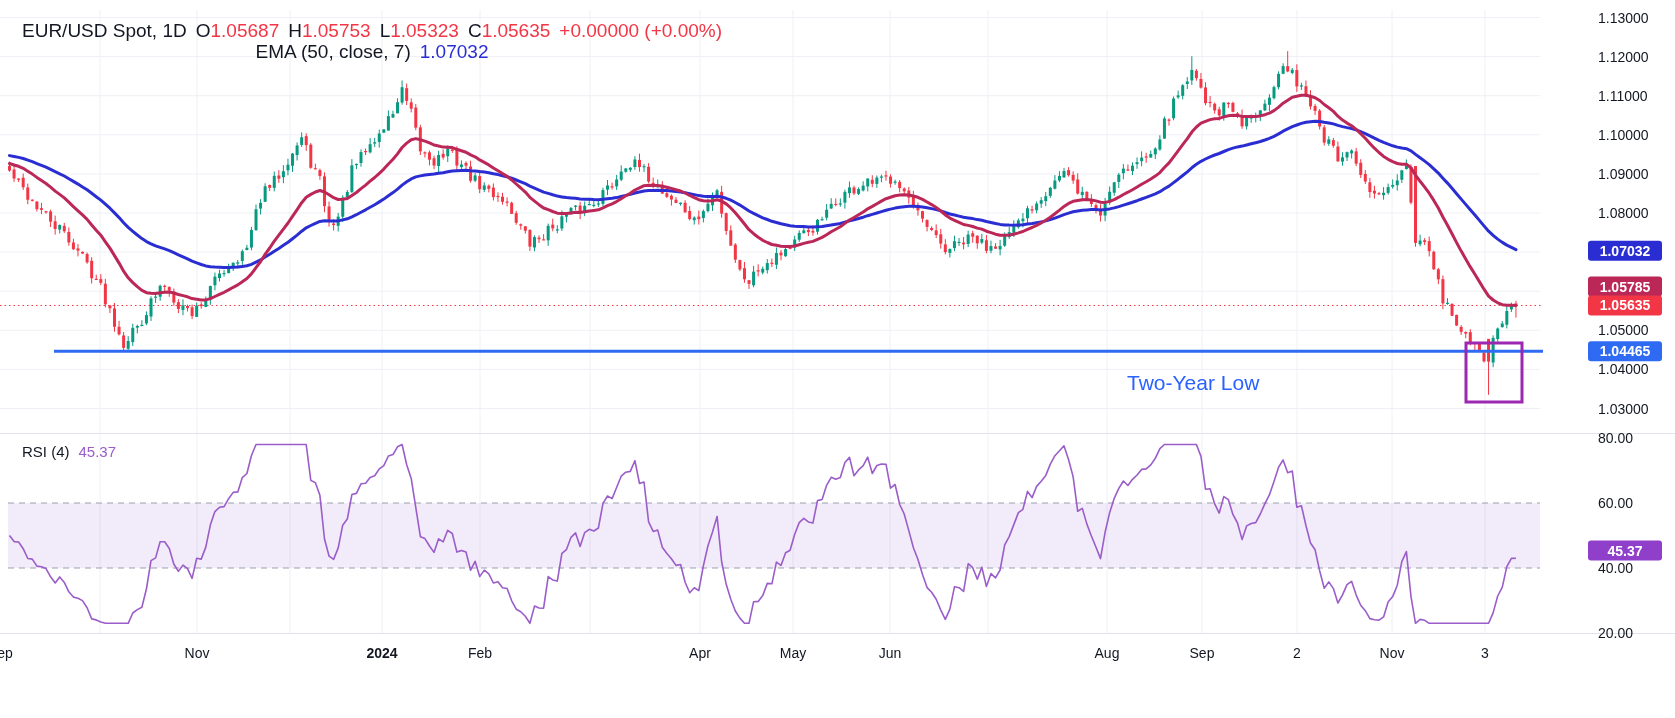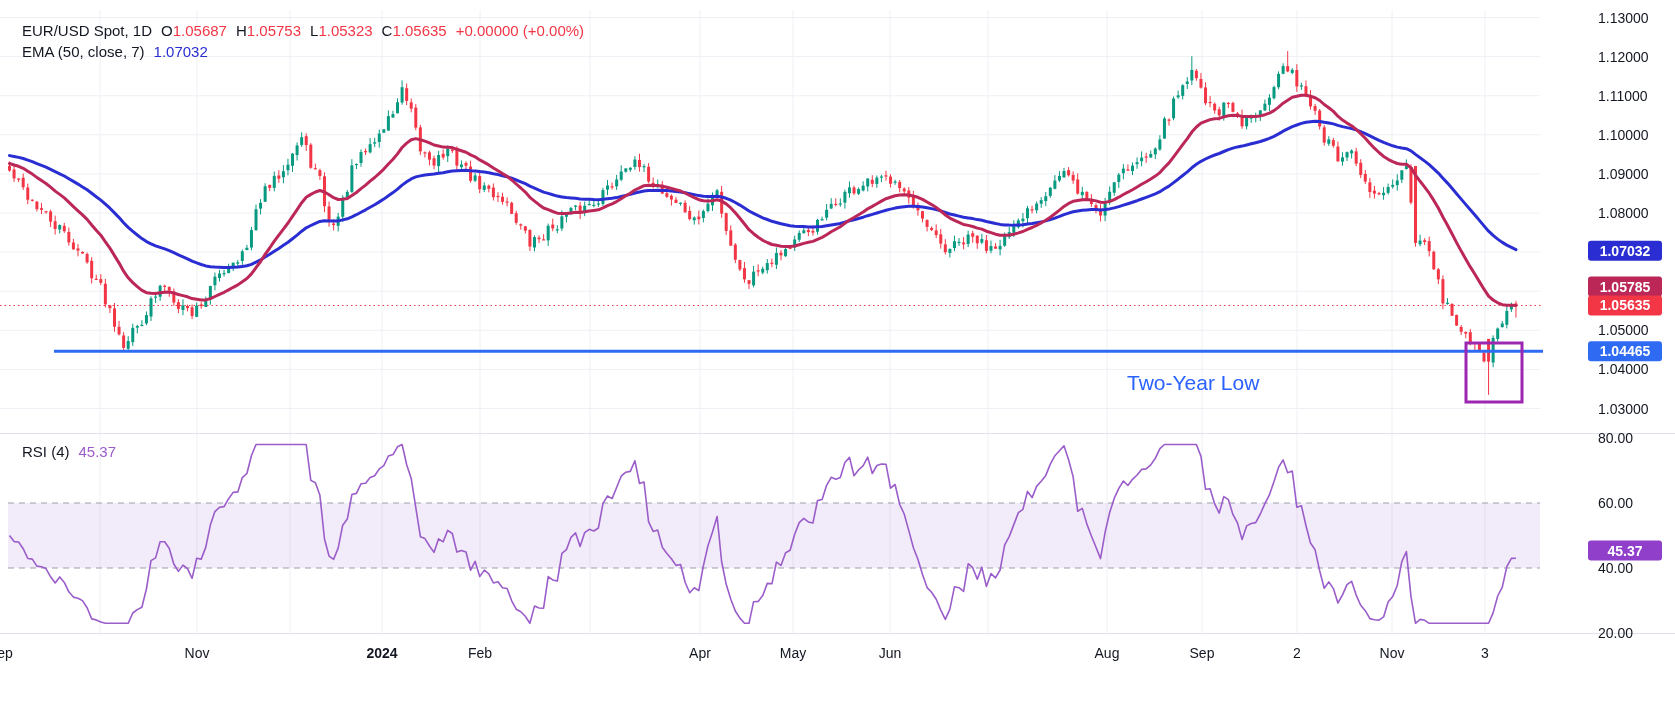--- a/index.html
+++ b/index.html
@@ -1,19 +1,19 @@
 <!DOCTYPE html>
 <html><head>
 <meta charset="utf-8">
 <style>
   html,body{margin:0;padding:0;background:#fff;}
   .stage{position:relative;width:1675px;height:677px;background:#fff;overflow:hidden;
          font-family:"Liberation Sans",sans-serif;}
   svg{font-family:"Liberation Sans",sans-serif;}
-  .legend{position:absolute;left:22px;top:20px;font-size:15px;color:#131722;line-height:21px;white-space:nowrap;}
+  .legend{position:absolute;left:22px;top:20px;font-size:19px;color:#131722;line-height:21px;white-space:nowrap;text-align:center;}
   .legend .row{height:21px;}
   .legend .v-red{color:#F23645;}
   .legend .v-ema20{color:#bb2757;}
   .legend .v-ema50{color:#2a2ed2;}
   .legend .grp{margin-left:9px;}
   .rsi-legend{position:absolute;left:22px;top:443px;font-size:15px;color:#131722;white-space:nowrap;}
   .rsi-legend .v-rsi{color:#9a5dc9;margin-left:9px;}
   .annotation{position:absolute;left:1127px;top:371px;font-size:21px;color:#2962FF;white-space:nowrap;}
   .watermark{position:absolute;left:14px;top:686px;display:flex;align-items:center;gap:7px;color:#1D2330;}
   .watermark .wm-text{font-size:17px;font-weight:600;letter-spacing:.2px;}

